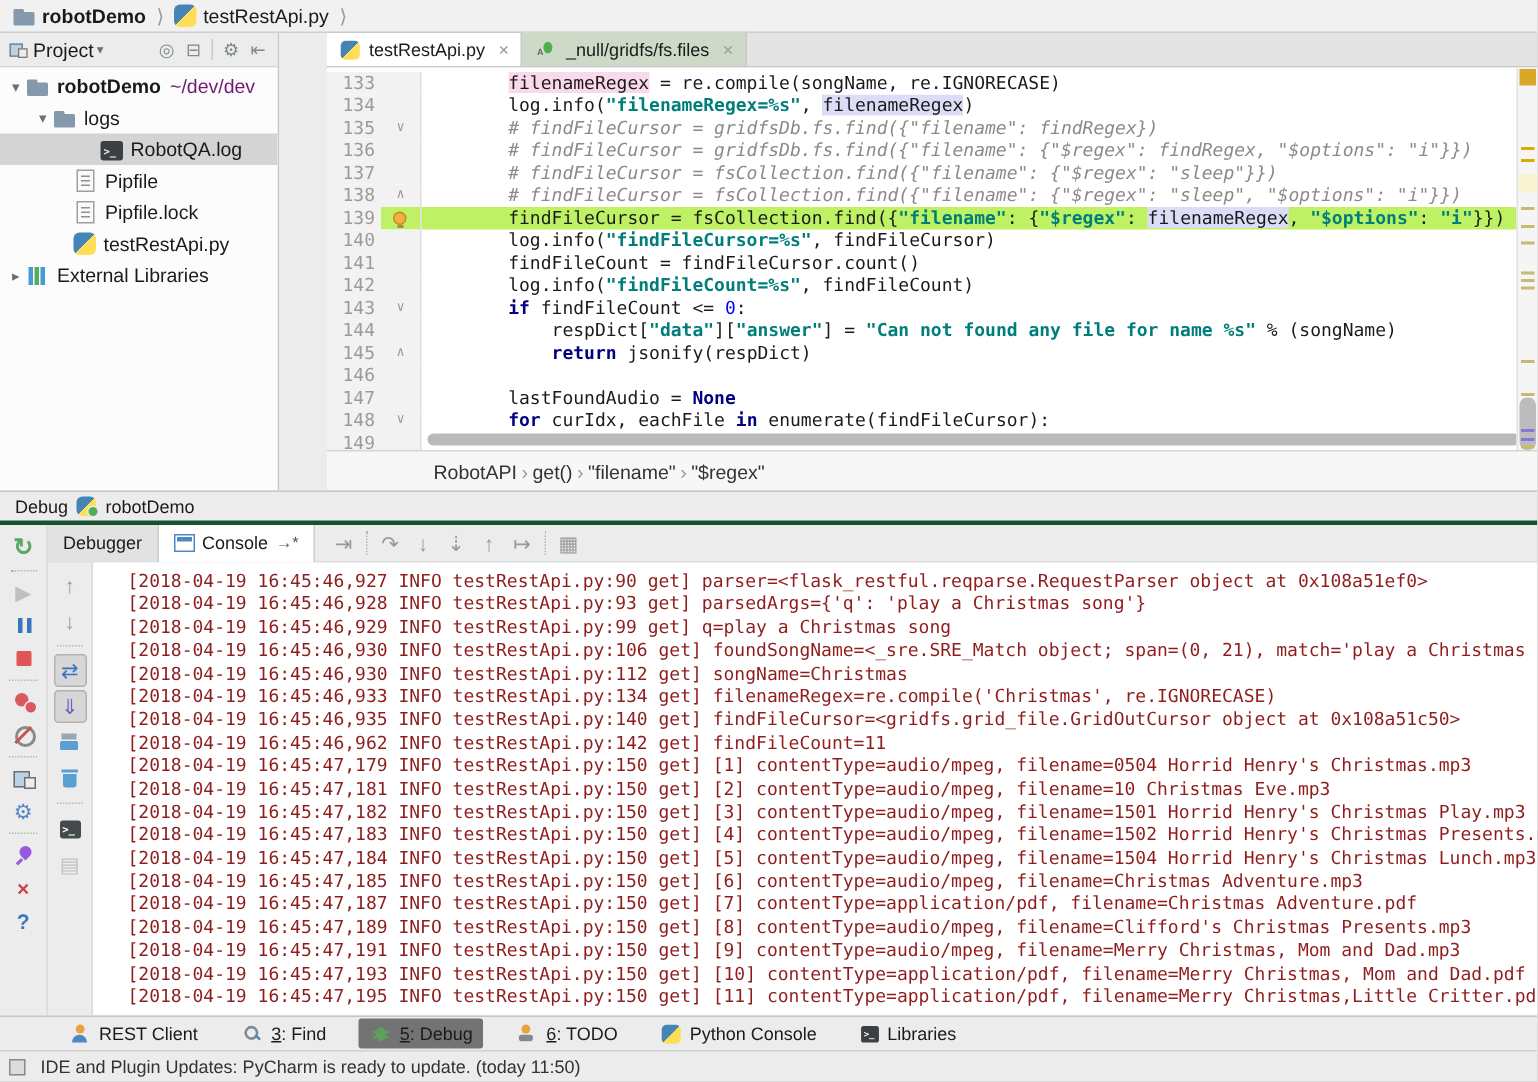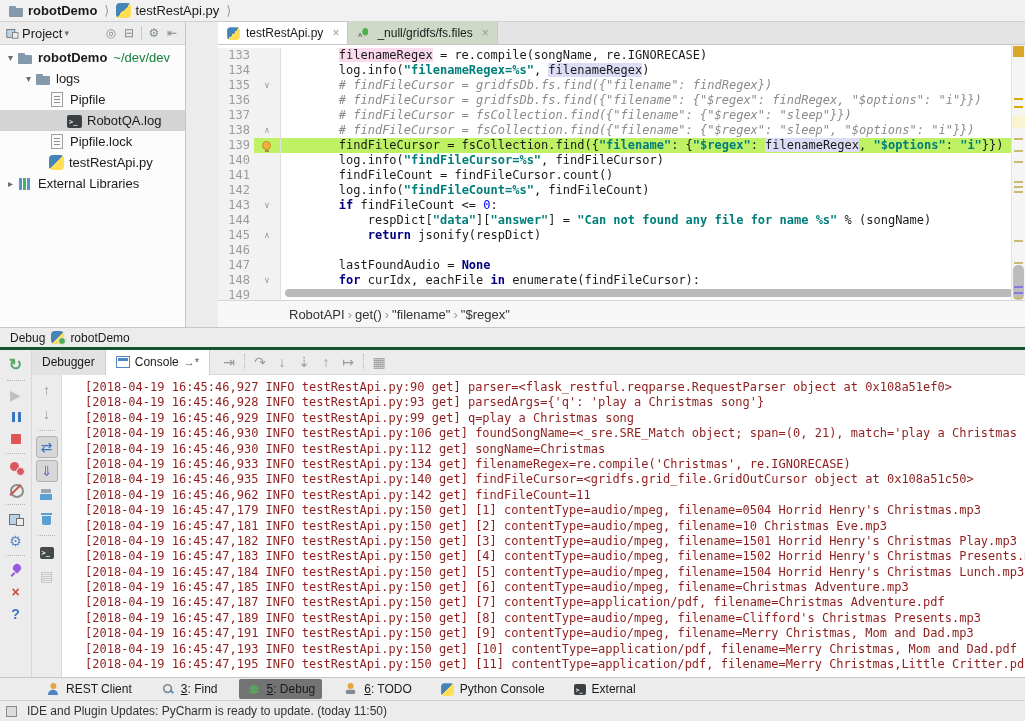--- a/index.html
+++ b/index.html
@@ -29,21 +29,21 @@
   #project-header { height:23px; background:#ececec; border-bottom:1px solid #d5d5d5; display:flex;
                     align-items:center; font-size:13px; padding:0 4px; gap:2px; }
   #project-header .ph-icons { margin-left:auto; display:flex; align-items:center; color:#7f8b91; }
   #project-header .ph-btn { width:18px; text-align:center; font-size:12px; color:#7f8b91; }
   #tree { flex:1; overflow:hidden; padding-top:2px; background:#fcfcfc; }
   .tree-row { height:21px; display:flex; align-items:center; font-size:13px; white-space:nowrap; }
   .tree-row.selected { background:#d4d4d4; }
   .tree-arrow { width:13px; font-size:10px; color:#6e6e6e; text-align:center; flex:none; }
   .tree-label { margin-left:5px; }
   .tree-label.b { font-weight:bold; }
-  .tree-suffix { color:#15803d; margin-left:6px; }
+  .tree-suffix { color:#701a75; margin-left:6px; }
 
   
   #editor-col { flex:1; display:flex; flex-direction:column; min-width:0; }
   #tabbar { height:23px; background:#e4e4e4; border-bottom:1px solid #c6c6c6; display:flex; align-items:flex-end; }
   .tab { height:23px; display:flex; align-items:center; gap:5px; padding:0 8px; font-size:12px;
          border-right:1px solid #c9c9c9; background:#dcdcdc; }
   .tab.active { background:#ffffff; border-top:1px solid #c9c9c9; }
   .tab.greenish { background:#cfd9c7; }
   .tab-close { color:#9a9a9a; font-size:12px; margin-left:4px; }
 
@@ -183,29 +183,29 @@
             <span class="tree-arrow">▾</span>
             <span class="ic ic-folder"></span>
             <span class="tree-label b">robotDemo</span>
             <span class="tree-suffix">~/dev/dev</span>
           </div>
           <div class="tree-row" style="padding-left: 22px;">
             <span class="tree-arrow">▾</span>
             <span class="ic ic-folder"></span>
             <span class="tree-label">logs</span>
           </div>
+          <div class="tree-row selected" style="padding-left: 54px;">
+            <span class="tree-arrow"></span>
+            <span class="ic ic-logfile"></span>
+            <span class="tree-label">RobotQA.log</span>
+          </div>
           <div class="tree-row" style="padding-left: 36px;">
             <span class="tree-arrow"></span>
             <span class="ic ic-file"></span>
             <span class="tree-label">Pipfile</span>
-          </div>
-          <div class="tree-row selected" style="padding-left: 54px;">
-            <span class="tree-arrow"></span>
-            <span class="ic ic-logfile"></span>
-            <span class="tree-label">RobotQA.log</span>
           </div>
           <div class="tree-row" style="padding-left: 36px;">
             <span class="tree-arrow"></span>
             <span class="ic ic-file"></span>
             <span class="tree-label">Pipfile.lock</span>
           </div>
           <div class="tree-row" style="padding-left: 36px;">
             <span class="tree-arrow"></span>
             <span class="ic ic-python"></span>
             <span class="tree-label">testRestApi.py</span>
@@ -474,21 +474,21 @@
       <div class="bb-item">
         <span class="ic ic-todo" style="transform: scale(0.85);"></span>
         <span><u>6</u>: TODO</span>
       </div>
       <div class="bb-item">
         <span class="ic ic-python" style="transform: scale(0.85);"></span>
         <span>Python Console</span>
       </div>
       <div class="bb-item">
         <span class="ic ic-terminal" style="transform: scale(0.85);"></span>
-        <span>External</span>
+        <span>Libraries</span>
       </div>
     </div>
 
   <div id="statusbar">
     <span class="ic-statusbox" style="display:inline-block"></span>
     <span>IDE and Plugin Updates: PyCharm is ready to update. (today 11:50)</span>
   </div>
 
 </div>
 

